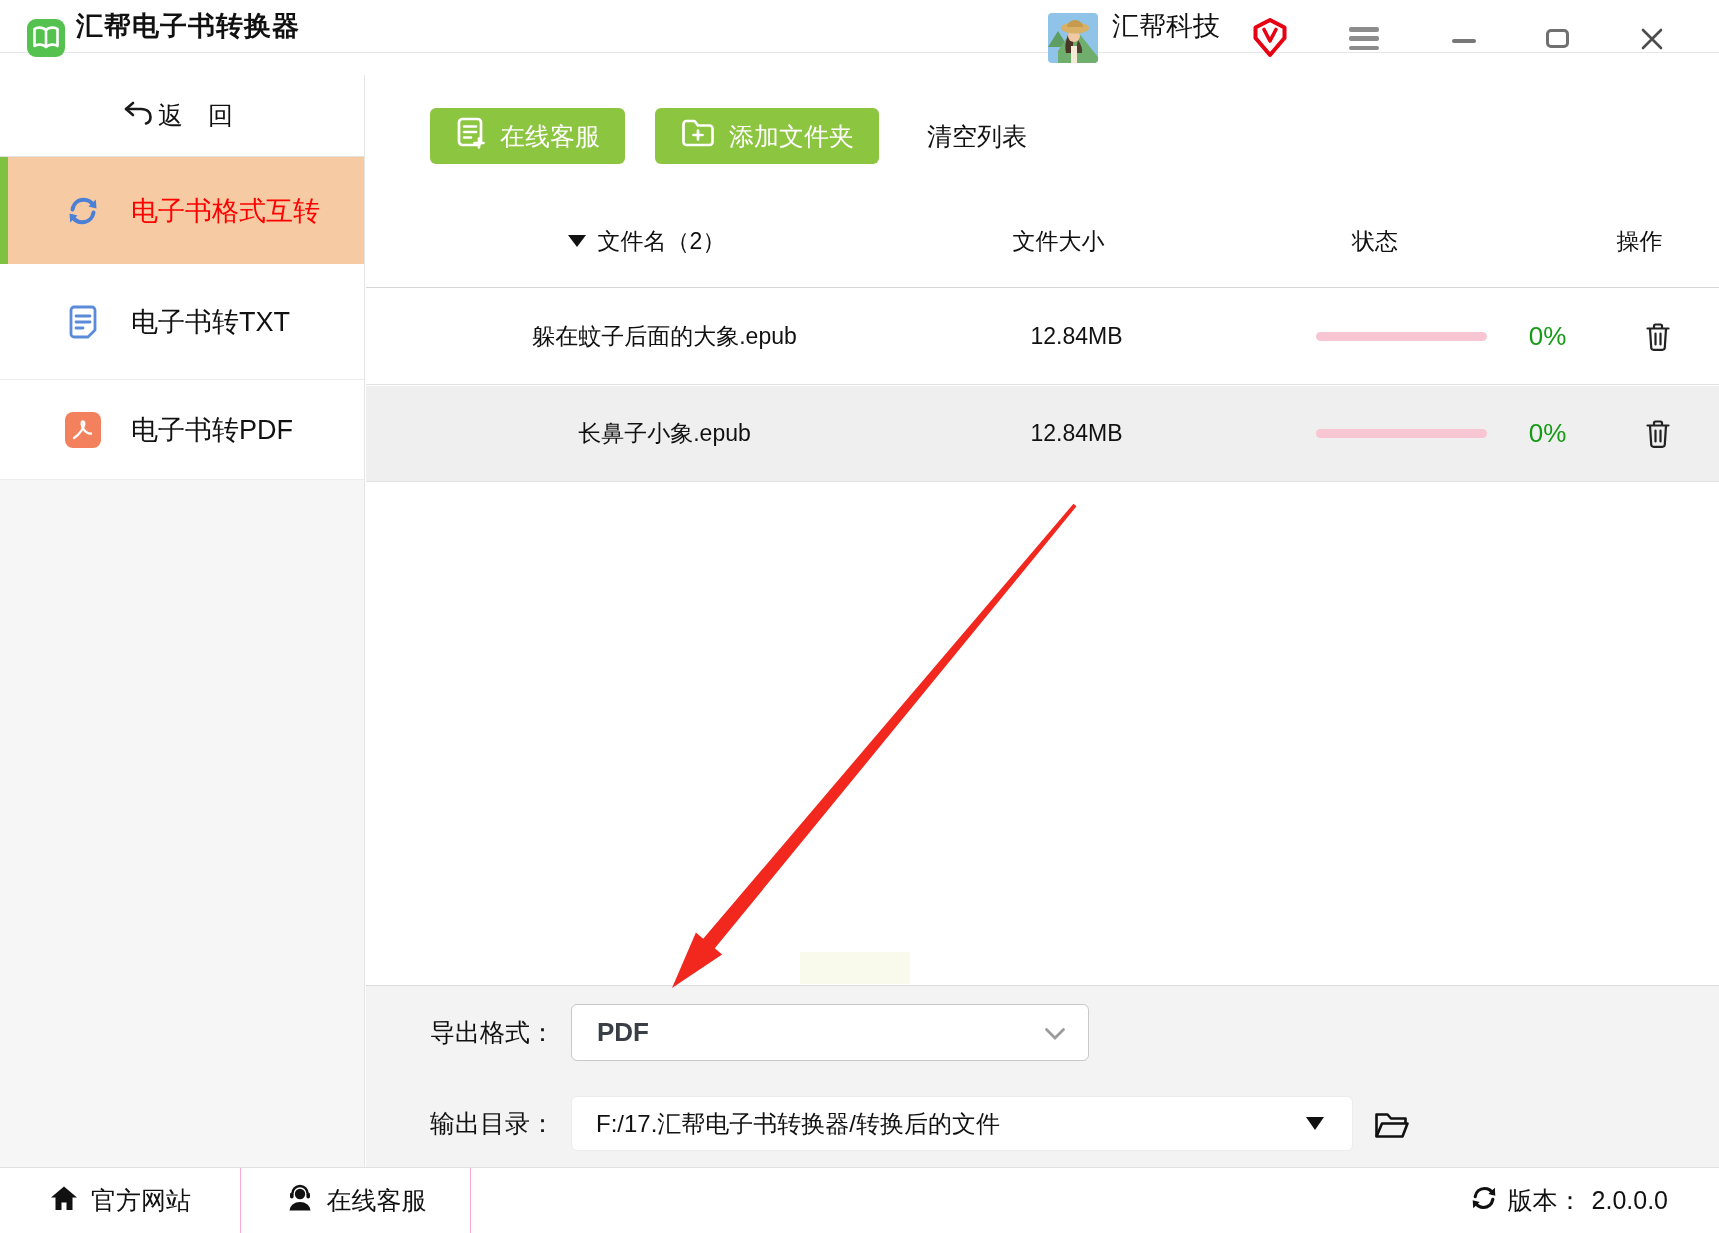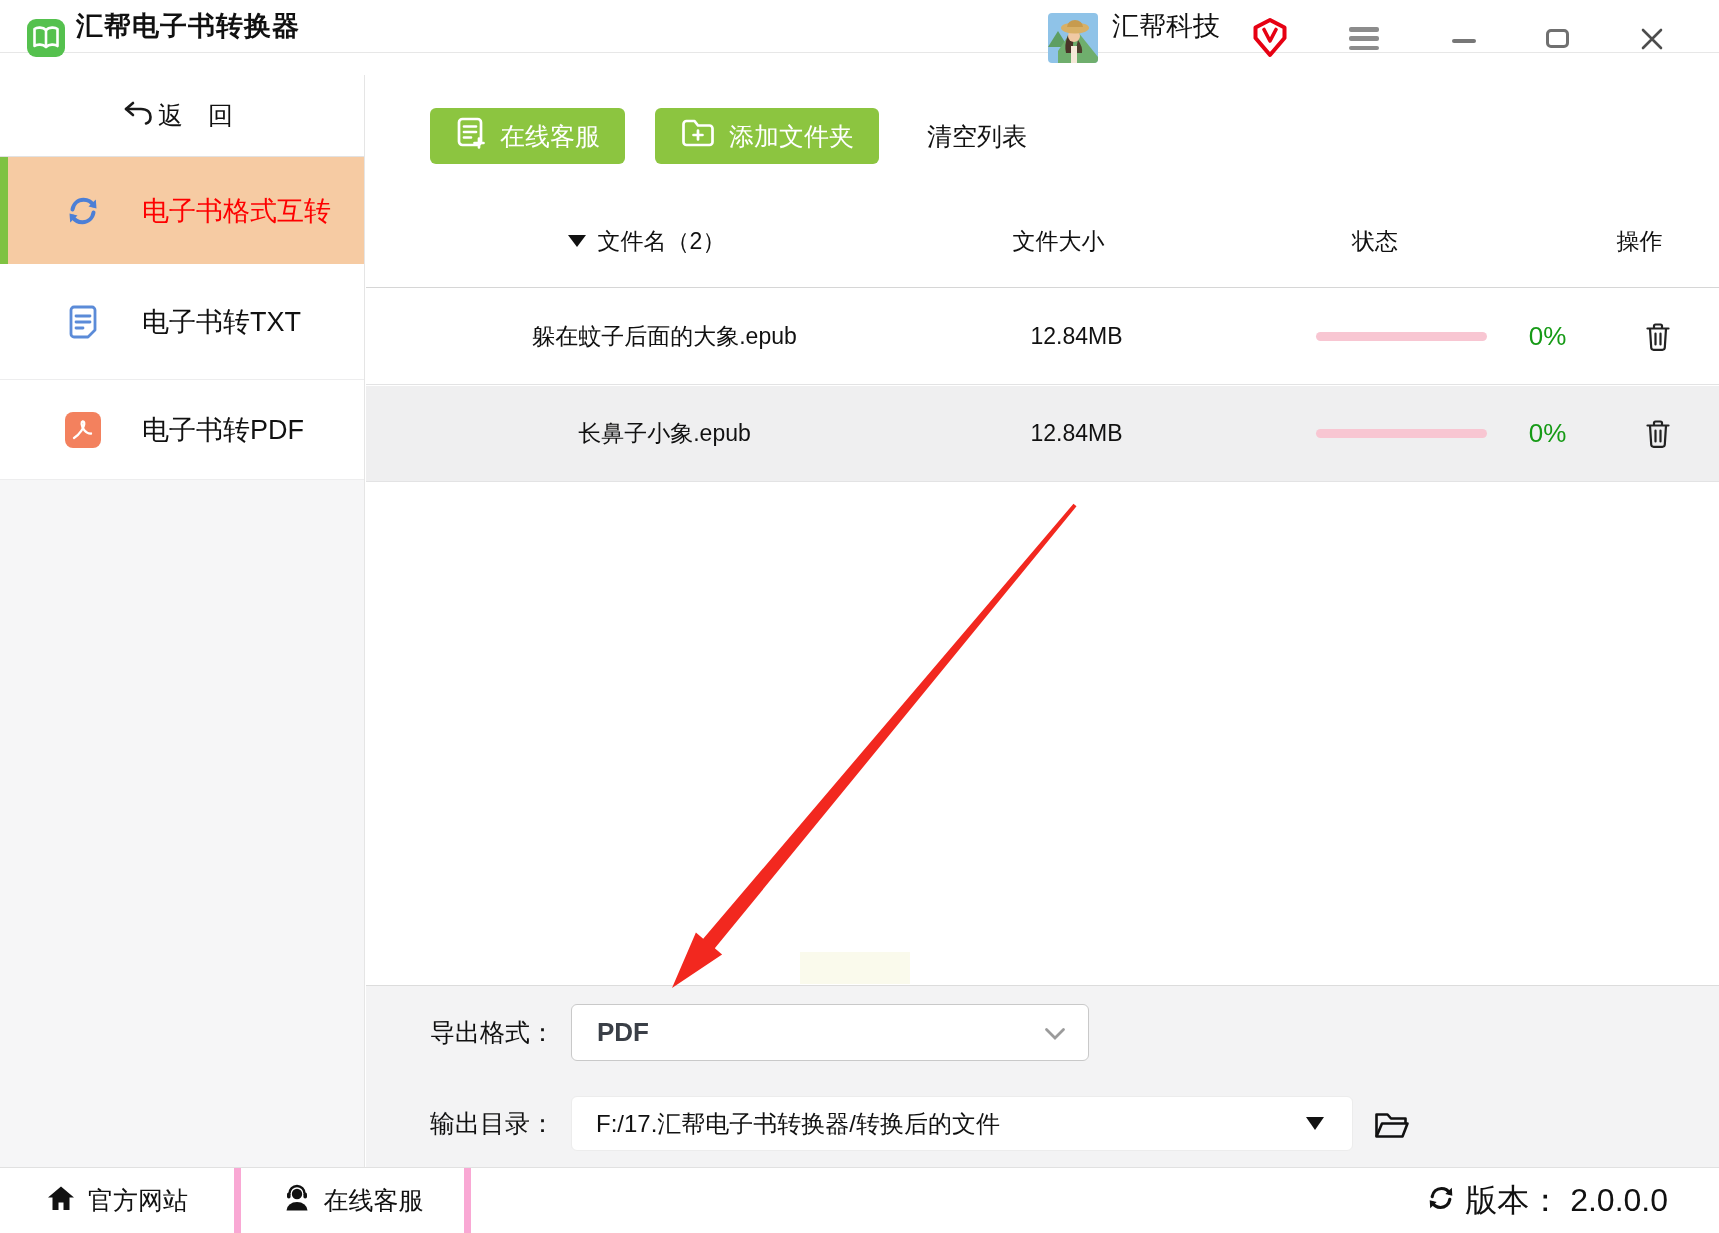--- a/index.html
+++ b/index.html
@@ -17,21 +17,21 @@
   .vip { position:absolute; left:1251px; top:17px; width:38px; height:42px; }
   .hamburger { position:absolute; left:1349px; top:27px; width:30px; height:23px; display:flex; flex-direction:column; justify-content:space-between; cursor:pointer; }
   .hamburger span { display:block; height:4.5px; background:#8c8c8c; border-radius:2px; }
   .win-min { position:absolute; left:1452px; top:39px; width:24px; height:4px; background:#777; border-radius:2px; cursor:pointer; }
   .win-max { position:absolute; left:1546px; top:29px; width:23px; height:19px; border:3px solid #707070; border-radius:5px; cursor:pointer; }
   .win-close { position:absolute; left:1640px; top:27px; width:24px; height:24px; cursor:pointer; }
   
   .sidebar { position:absolute; left:0; top:75px; width:365px; bottom:66px; background:#fff; border-right:1px solid #e5e5e5; display:flex; flex-direction:column; }
   .side-back { height:82px; border-bottom:1px solid #e2e2e2; display:flex; align-items:center; justify-content:center; gap:4px; font-size:25px; cursor:pointer; }
   .side-back .lbl { letter-spacing:9px; }
-  .side-item { position:relative; display:flex; align-items:center; padding-left:64px; gap:40px; font-size:27px; background:#fff; cursor:pointer; }
+  .side-item { position:relative; display:flex; align-items:center; padding-left:64px; gap:29px; font-size:27px; background:#fff; cursor:pointer; }
   .side-item .ic { width:38px; display:flex; justify-content:center; }
   .item-active { height:107px; background:#f6cba3; color:#fe0000; }
   .item-active::before { content:""; position:absolute; left:0; top:0; bottom:0; width:8px; background:#7fc242; }
   .item-txt { height:116px; border-bottom:1px solid #ededee; }
   .item-pdf { height:100px; border-bottom:1px solid #ededee; }
   .side-rest { flex:1; background:#f6f6f7; }
   
   .main { position:absolute; left:366px; top:75px; right:0; bottom:66px; background:#fff; }
   .toolbar { position:absolute; left:0; top:33px; right:0; height:56px; display:flex; align-items:center; padding-left:64px; }
   .btn-green { height:56px; padding:0 25px; background:#8cc540; border:none; border-radius:6px; color:#fff; font-size:25px; display:flex; align-items:center; gap:13px; cursor:pointer; font-family:inherit; }
@@ -55,24 +55,24 @@
   .select { position:absolute; left:205px; top:18px; width:518px; height:57px; background:#fff; border:1px solid #c9c9c9; border-radius:6px; display:flex; align-items:center; padding:0 22px 0 25px; font-size:26px; color:#3a3f47; cursor:pointer;font-weight:bold; }
   .select .val { flex:1; }
   .start-btn { position:absolute; left:997px; top:19px; width:322px; height:80px; background:#ff9d00; border:none; border-radius:8px; color:#fff; font-size:33px; display:flex; align-items:center; justify-content:center; cursor:pointer; font-family:inherit; letter-spacing:2px; }
   .dir-label { position:absolute; left:64px; top:110px; height:55px; line-height:55px; font-size:25px; }
   .dir-box { position:absolute; left:205px; top:110px; width:782px; height:55px; background:#fff; border:1px solid #ececec; border-radius:6px; display:flex; align-items:center; padding:0 28px 0 24px; font-size:24px; cursor:pointer; }
   .dir-box .val { flex:1; white-space:nowrap; overflow:hidden; }
   .tri-down { width:0; height:0; border-left:9px solid transparent; border-right:9px solid transparent; border-top:13px solid #111; }
   .folder-open { position:absolute; left:1007px; top:124px; width:38px; height:30px; cursor:pointer; }
   
   .footer { position:absolute; left:0; right:0; bottom:0; height:66px; background:#fff; border-top:1px solid #e1e1e1; display:flex; align-items:center; z-index:6; }
-  .f-item { height:100%; display:flex; align-items:center; justify-content:center; gap:12px; font-size:25px; cursor:pointer; border-right:7px solid #f9a8d4; }
+  .f-item { height:100%; display:flex; align-items:center; justify-content:center; gap:12px; font-size:25px; cursor:pointer; border-right:1px solid #f9a8d4; }
   .f-site { width:241px; }
   .f-support { width:230px; }
-  .f-right { margin-left:auto; display:flex; align-items:center; gap:9px; padding-right:51px; font-size:32px; }
+  .f-right { margin-left:auto; display:flex; align-items:center; gap:9px; padding-right:51px; font-size:25px; }
   
   .watermark { position:absolute; left:800px; top:952px; width:110px; height:32px; background:#fafaec; z-index:3; }
   .arrow-overlay { position:absolute; left:0; top:0; width:1719px; height:1233px; pointer-events:none; z-index:9; }
 </style>
 </head>
 <body>
 
 <div class="titlebar">
   <span class="logo">
     <svg viewBox="0 0 38 38" width="38" height="38">

